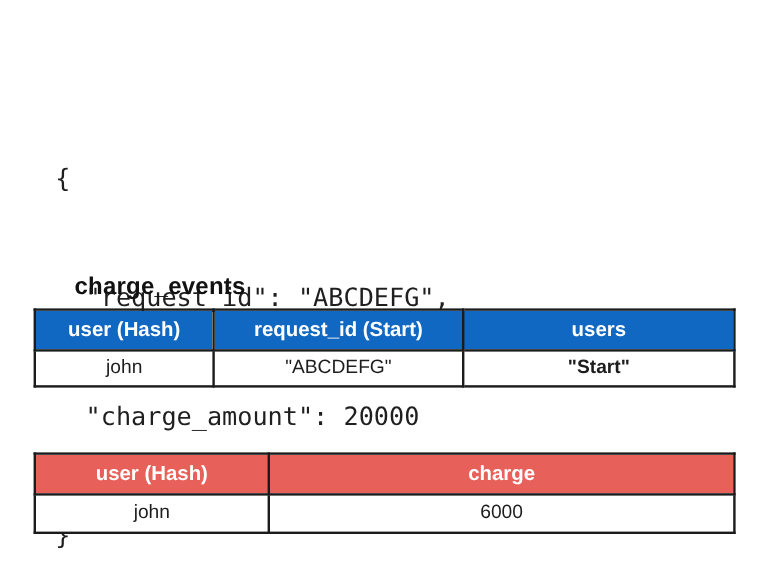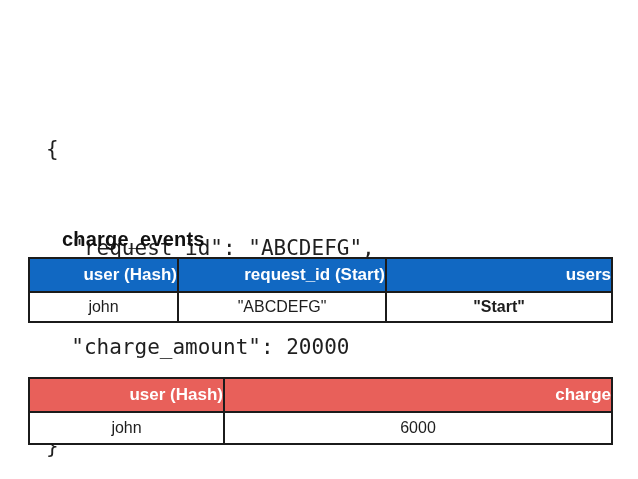--- a/index.html
+++ b/index.html
@@ -62,21 +62,20 @@
     border: 2px solid #1b1b1b;
     text-align: center;
     vertical-align: middle;
     overflow: hidden;
   }
   .data-table th {
     color: #ffffff;
     font-weight: 600;
     font-size: 17px;
     height: 34px;
-    text-align: right;
   }
   .data-table td {
     background: #ffffff;
     color: #1d1d1d;
     font-size: 16px;
     height: 30px;
   }
   .tbl-users td { height: 32px; }
   .bold-cell { font-weight: bold; }
 </style>

